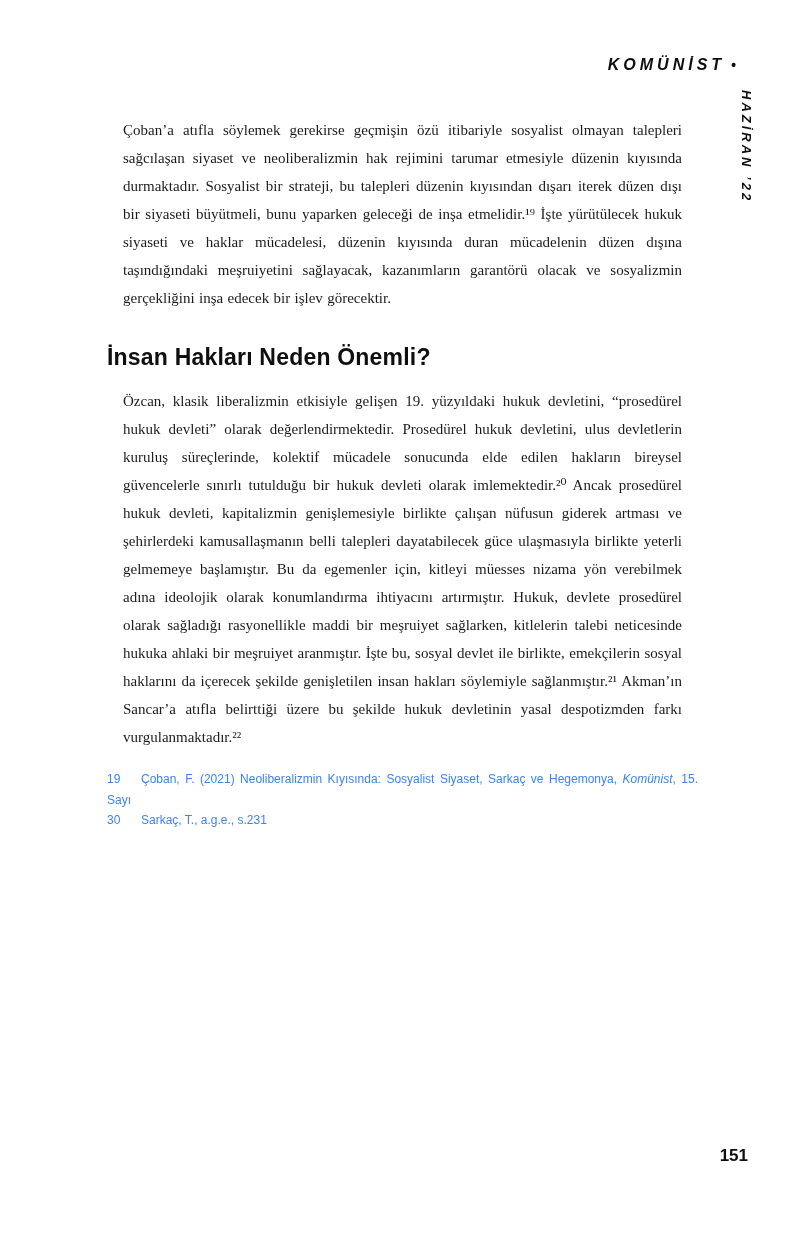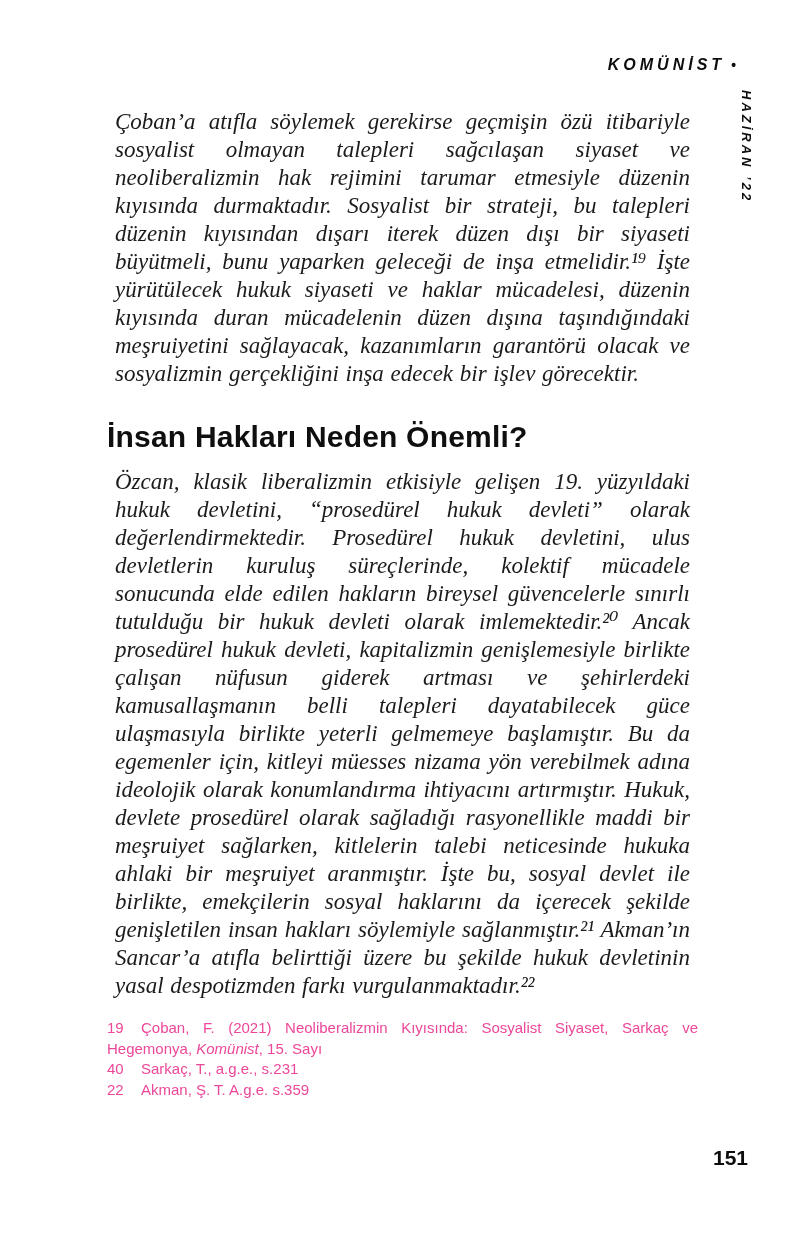--- a/index.html
+++ b/index.html
@@ -44,56 +44,55 @@
     color: #0d0d0d;
     white-space: nowrap;
   }
   .content {
     position: absolute;
     left: 107px;
     top: 100px;
     width: 591px;
   }
   .body-text {
-    font-size: 23px;
+    font-size: 15px;
     line-height: 28px;
     text-align: justify;
-    margin: 8px;
+    margin: 16px;
     word-spacing: 0.04em;
-    font-style: italic;
   }
   .para-gap { margin-top: 20px; }
   .section-heading {
     font-family: "Liberation Sans", sans-serif;
     font-weight: 700;
-    font-size: 30px;
+    font-size: 23px;
     color: #0f0f0f;
     margin: 32px 0 14px 0;
     letter-spacing: 0.2px;
   }
   .footnotes {
     margin-top: 18px;
     font-family: "Liberation Sans", sans-serif;
-    font-size: 15px;
+    font-size: 12px;
     line-height: 20.5px;
     text-align: justify;
-    color: #ec4899;
+    color: #3b82f6;
   }
   .footnote { margin: 0; }
   .fn-num {
     display: inline-block;
     min-width: 34px;
   }
   .page-number {
     position: absolute;
     right: 50px;
     top: 1146px;
     font-family: "Liberation Sans", sans-serif;
     font-weight: 700;
-    font-size: 21px;
+    font-size: 17px;
     color: #0d0d0d;
   }
 </style>
 </head>
 <body>
 
 <div class="page">
 
   <div class="journal-header">
     <span>KOMÜNİST</span><span class="bullet">•</span>
@@ -104,20 +103,19 @@
   <div class="content">
     <p class="body-text">Çoban’a atıfla söylemek gerekirse geçmişin özü itibariyle sosyalist olmayan talepleri sağcılaşan siyaset ve neoliberalizmin hak rejimini tarumar etmesiyle düzenin kıyısında durmaktadır. Sosyalist bir strateji, bu talepleri düzenin kıyısından dışarı iterek düzen dışı bir siyaseti büyütmeli, bunu yaparken geleceği de inşa etmelidir.¹⁹ İşte yürütülecek hukuk siyaseti ve haklar mücadelesi, düzenin kıyısında duran mücadelenin düzen dışına taşındığındaki meşruiyetini sağlayacak, kazanımların garantörü olacak ve sosyalizmin gerçekliğini inşa edecek bir işlev görecektir.</p>
 
     <h2 class="section-heading">İnsan Hakları Neden Önemli?</h2>
 
     <p class="body-text">Özcan, klasik liberalizmin etkisiyle gelişen 19. yüzyıldaki hukuk devletini, “prosedürel hukuk devleti” olarak değerlendirmektedir. Prosedürel hukuk devletini, ulus devletlerin kuruluş süreçlerinde, kolektif mücadele sonucunda elde edilen hakların bireysel güvencelerle sınırlı tutulduğu bir hukuk devleti olarak imlemektedir.²⁰ Ancak prosedürel hukuk devleti, kapitalizmin genişlemesiyle birlikte çalışan nüfusun giderek artması ve şehirlerdeki kamusallaşmanın belli talepleri dayatabilecek güce ulaşmasıyla birlikte yeterli gelmemeye başlamıştır. Bu da egemenler için, kitleyi müesses nizama yön verebilmek adına ideolojik olarak konumlandırma ihtiyacını artırmıştır. Hukuk, devlete prosedürel olarak sağladığı rasyonellikle maddi bir meşruiyet sağlarken, kitlelerin talebi neticesinde hukuka ahlaki bir meşruiyet aranmıştır. İşte bu, sosyal devlet ile birlikte, emekçilerin sosyal haklarını da içerecek şekilde genişletilen insan hakları söylemiyle sağlanmıştır.²¹ Akman’ın Sancar’a atıfla belirttiği üzere bu şekilde hukuk devletinin yasal despotizmden farkı vurgulanmaktadır.²²</p>
 
 
     <div class="footnotes">
         <div class="footnote"><span class="fn-num">19</span><span><span>Çoban, F. (2021) Neoliberalizmin Kıyısında: Sosyalist Siyaset, Sarkaç ve Hegemonya, </span><span style="font-style: italic;">Komünist</span><span>, 15. Sayı</span></span></div>
-        <div class="footnote"><span class="fn-num">40</span><span><span>Sarkaç, T., a.g.e., s.231</span></span></div>
-        <div class="footnote"><span class="fn-num">22</span><span><span>Akman, Ş. T. A.g.e. s.359</span></span></div>
+        <div class="footnote"><span class="fn-num">30</span><span><span>Sarkaç, T., a.g.e., s.231</span></span></div>
       </div>
   </div>
 
   <div class="page-number">151</div>
 
 </div>
 
 </body></html>

